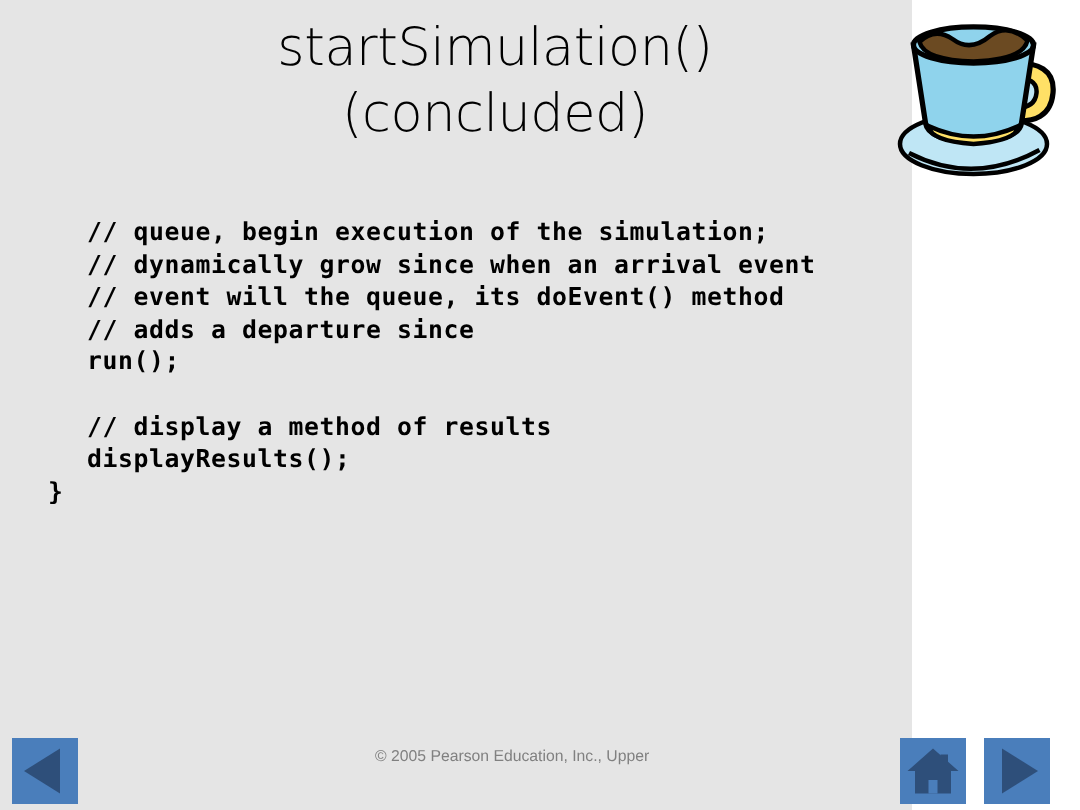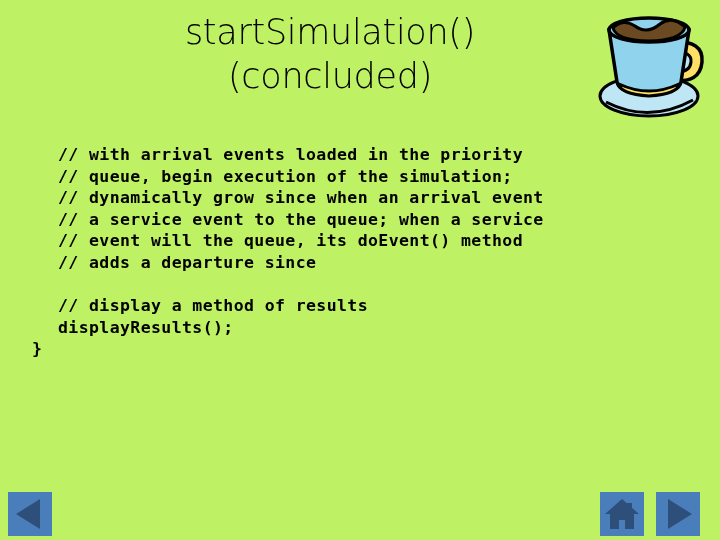--- a/index.html
+++ b/index.html
@@ -9,23 +9,23 @@
   }
   body {
     width: 720px;
     height: 540px;
     background: #ffffff;
     font-family: "Liberation Sans", sans-serif;
     overflow: hidden;
   }
   .slide {
     position: relative;
-    width: 720px;
+    width: 608px;
     height: 540px;
-    background: #bef264;
+    background: #e5e5e5;
   }
 
   
   .title-block {
     position: absolute;
     left: 70px;
     top: 10px;
     width: 520px;
     text-align: center;
   }
@@ -116,33 +116,33 @@
 
       <path d="M33 80 Q63 94 93 80 Q92 90 63 92 Q34 90 33 80 Z" fill="#ffe066" stroke="#000000" stroke-width="3"></path>
 
       <ellipse cx="63" cy="26" rx="40" ry="12" fill="#8fd3ec" stroke="#000000" stroke-width="3.5"></ellipse>
 
       <path d="M27 24 Q37 14 49 22 Q61 31 74 20 Q86 11 99 23 Q96 36 63 37 Q30 36 27 24 Z" fill="#6b4a22" stroke="#000000" stroke-width="3"></path>
     </svg>
   </div>
 
   <div class="code-block">
-    <div class="code-line" style="padding-left:28px">// with arrival events loaded in the priority</div>
     <div class="code-line" style="padding-left:28px">// queue, begin execution of the simulation;</div>
     <div class="code-line" style="padding-left:28px">// dynamically grow since when an arrival event</div>
-    <div class="code-line" style="padding-left:28px">// a service event to the queue; when a service</div>
     <div class="code-line" style="padding-left:28px">// event will the queue, its doEvent() method</div>
     <div class="code-line" style="padding-left:28px">// adds a departure since</div>
+    <div class="code-line" style="padding-left:28px">run();</div>
     <div class="code-line blank"></div>
     <div class="code-line" style="padding-left:28px">// display a method of results</div>
     <div class="code-line" style="padding-left:28px">displayResults();</div>
     <div class="code-line" style="padding-left:2px">}</div>
   </div>
 
   <div class="footer">
+    <div>© 2005 Pearson Education, Inc., Upper</div>
   </div>
 
   <div class="nav-btn" id="nav-back">
     <svg viewBox="0 0 44 44" width="44" height="44" xmlns="http://www.w3.org/2000/svg">
       <polygon points="32,7 32,37 8,22" fill="#2e4f7a"></polygon>
     </svg>
   </div>
 
   <div class="nav-btn" id="nav-home">
     <svg viewBox="0 0 44 44" width="44" height="44" xmlns="http://www.w3.org/2000/svg">

